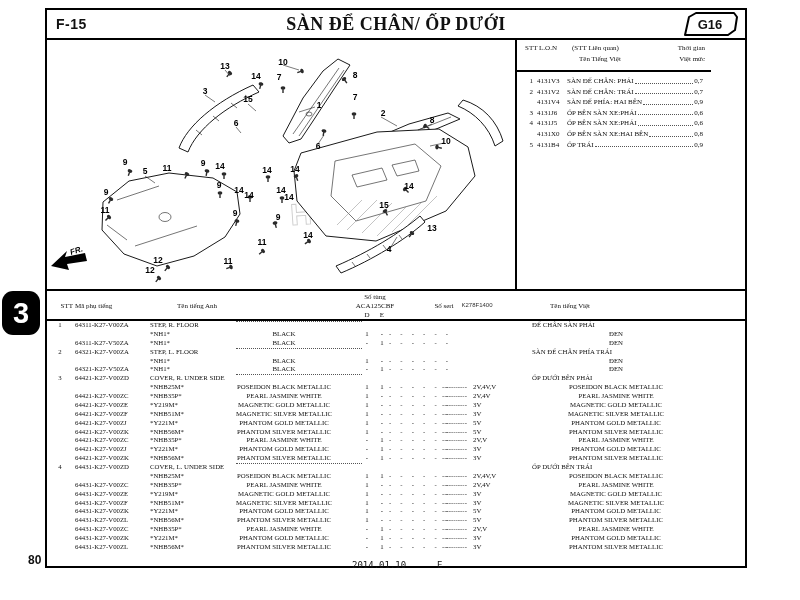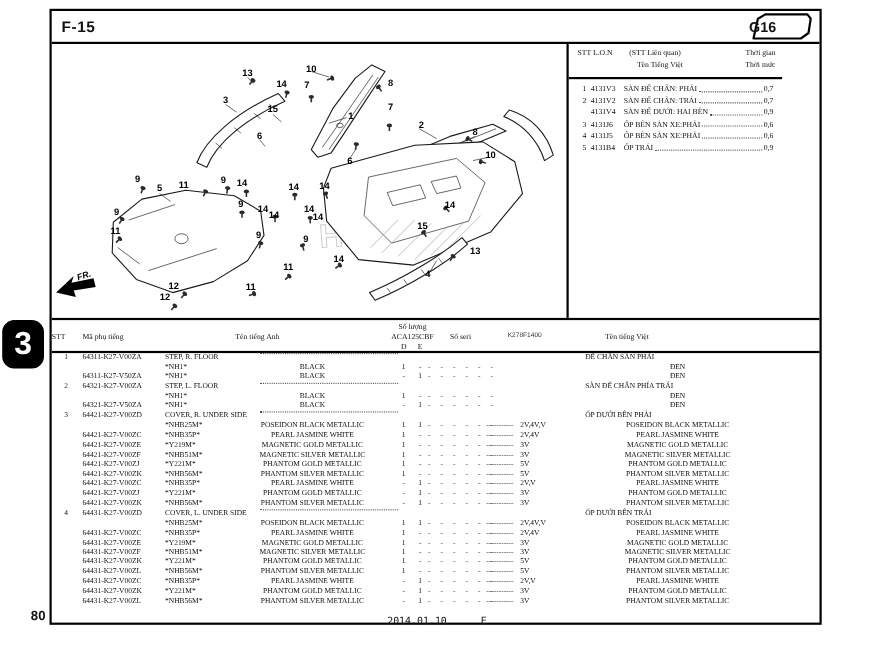--- a/index.html
+++ b/index.html
@@ -3,21 +3,21 @@
 <meta charset="utf-8">
 <style>
   html,body{margin:0;padding:0;background:#fff}
   body{width:800px;height:600px;position:relative;font-family:"Liberation Serif",serif;color:#111;overflow:hidden}
   .page{position:absolute;left:45px;top:8px;width:702px;height:560px;border:2px solid #000;box-sizing:border-box;background:#fff}
   
   .hdr{position:absolute;left:0;top:0;width:100%;height:30px;border-bottom:2px solid #000;box-sizing:border-box}
   .fcode{position:absolute;left:9px;top:6px;font:bold 14px "Liberation Sans",sans-serif;letter-spacing:.5px}
   .title{position:absolute;left:0;top:4px;width:100%;text-align:center;font-weight:bold;font-size:18px;letter-spacing:.5px}
   .plate{position:absolute;right:6px;top:1px;width:58px;height:27px}
-  .plate .ptxt{position:absolute;left:0;top:6px;width:100%;text-align:left;font:bold 13px "Liberation Sans",sans-serif}
+  .plate .ptxt{position:absolute;left:0;top:6px;width:100%;text-align:center;font:bold 13px "Liberation Sans",sans-serif}
   
   .diagram{position:absolute;left:0;top:30px;width:468px;height:249px}
   .vsep{position:absolute;left:468px;top:30px;height:249px;width:0;border-left:2px solid #000}
   .dcode{position:absolute;left:398px;top:292px;width:64px;text-align:center;font:6px "Liberation Sans",sans-serif;color:#333}
   .co{position:absolute;transform:translate(-50%,-50%);font:bold 8.5px "Liberation Sans",sans-serif;color:#000}
   
   .ref{position:absolute;left:470px;top:30px;width:194px;height:249px;font-size:7px}
   .ref-h{position:absolute;left:0;top:0;width:100%;height:32px;border-bottom:2px solid #000;box-sizing:border-box}
   .ref-h span{position:absolute;white-space:nowrap}
   .rh1a{left:8px;top:4px}.rh1b{left:55px;top:4px}.rh1c{right:6px;top:4px}
@@ -25,28 +25,28 @@
   .ref-rows{position:absolute;left:0;top:36px;width:100%}
   .rrow{display:flex;height:10.6px;line-height:10.6px;padding-right:8px}
   .rstt{flex:none;width:16px;text-align:right}
   .rcode{flex:none;width:30px;margin-left:4px}
   .rname{flex:none;white-space:nowrap}
   .rlead{flex:1;border-bottom:1px dotted #555;margin:0 1px 3px 1px}
   .rtime{flex:none;text-align:center}
   
   .pth{position:absolute;left:0;top:279px;width:100%;height:32px;border-top:2px solid #000;border-bottom:2px solid #000;box-sizing:border-box;font-size:7px}
   .pth span{position:absolute;white-space:nowrap}
-  .h-stt{left:0;top:11px;width:26px;text-align:left}
+  .h-stt{left:0;top:11px;width:26px;text-align:right}
   .h-code{left:28px;top:11px}
-  .h-en{left:130px;top:11px;width:114px;text-align:center}
+  .h-en{left:130px;top:11px;width:114px;text-align:left}
   .h-qty{left:293px;top:2px;width:70px;text-align:center}
   .h-model{left:293px;top:11px;width:70px;text-align:center}
   .h-d{left:312px;top:20px;width:16px;text-align:center}
   .h-e{left:327px;top:20px;width:16px;text-align:center}
-  .h-seri{left:362px;top:11px;width:70px;text-align:left}
+  .h-seri{left:362px;top:11px;width:70px;text-align:center}
   .h-vi{left:466px;top:11px;width:114px;text-align:center}
   .ptrows{position:absolute;left:0;top:311px;width:100%;font-size:6.8px}
   .prow{position:relative;height:8.88px}
   .prow span{position:absolute;top:0;line-height:8.9px;white-space:pre}
   .c-stt{left:0;width:26px;text-align:center}
   .c-code{left:28px}
   .c-name{left:103px}
   .c-lead{position:absolute;left:189px;width:126px;top:4px;height:0;border-bottom:1px dotted #555}
   .c-cc{left:103px}
   .c-cen{left:152px;width:170px;text-align:center}
@@ -67,20 +67,21 @@
   svg .thin{fill:none;stroke:#1a1a1a;stroke-width:.6}
   svg .ld{fill:none;stroke:#222;stroke-width:.6}
 </style>
 </head>
 <body>
 
 <div class="page">
 
   <div class="hdr">
     <span class="fcode">F-15</span>
+    <span class="title">SÀN ĐỂ CHÂN/ ỐP DƯỚI</span>
     <div class="plate">
       <svg width="58" height="27" viewBox="0 0 58 27">
         <path d="M4,24 L8,6 L15,2 L53,2 L56,6 L54,19 L47,24 Z" fill="#fff" stroke="#000" stroke-width="2" stroke-linejoin="round"></path>
       </svg>
       <span class="ptxt">G16</span>
     </div>
   </div>
 
   <div class="diagram">
     <svg width="468" height="249" viewBox="0 0 468 249">
@@ -220,73 +221,80 @@
   <span class="dcode" style="top:292px;">K278F1400</span>
 
   <div class="vsep"></div>
 
   <div class="ref">
     <div class="ref-h">
       <span class="rh1a">STT L.O.N</span>
       <span class="rh1b">(STT Liên quan)</span>
       <span class="rh1c">Thời gian</span>
       <span class="rh2a">Tên Tiếng Việt</span>
-      <span class="rh2b">Thời mức</span>
+      <span class="rh2b">Việt mức</span>
     </div>
     <div class="ref-rows" id="refrows">
         <div class="rrow">
           <span class="rstt">1</span>
           <span class="rcode">4131V3</span>
           <span class="rname">SÀN ĐỂ CHÂN: PHẢI</span>
           <span class="rlead"></span>
           <span class="rtime">0,7</span>
         </div>
         <div class="rrow">
           <span class="rstt">2</span>
           <span class="rcode">4131V2</span>
           <span class="rname">SÀN ĐỂ CHÂN: TRÁI</span>
           <span class="rlead"></span>
           <span class="rtime">0,7</span>
         </div>
         <div class="rrow">
           <span class="rstt"></span>
           <span class="rcode">4131V4</span>
-          <span class="rname">SÀN ĐỂ DƯỚI: HAI BÊN</span>
+          <span class="rname">SÀN ĐỂ PHÍA: HAI BÊN</span>
           <span class="rlead"></span>
           <span class="rtime">0,9</span>
         </div>
         <div class="rrow">
           <span class="rstt">3</span>
           <span class="rcode">4131J6</span>
           <span class="rname">ỐP BÊN SÀN XE:PHẢI</span>
           <span class="rlead"></span>
           <span class="rtime">0,6</span>
         </div>
         <div class="rrow">
           <span class="rstt">4</span>
           <span class="rcode">4131J5</span>
           <span class="rname">ỐP BÊN SÀN XE:PHẢI</span>
           <span class="rlead"></span>
           <span class="rtime">0,6</span>
+        </div>
+        <div class="rrow">
+          <span class="rstt"></span>
+          <span class="rcode">4131X0</span>
+          <span class="rname">ỐP BÊN SÀN XE:HAI BÊN</span>
+          <span class="rlead"></span>
+          <span class="rtime">0,8</span>
         </div>
         <div class="rrow">
           <span class="rstt">5</span>
           <span class="rcode">4131B4</span>
           <span class="rname">ỐP TRÁI</span>
           <span class="rlead"></span>
           <span class="rtime">0,9</span>
         </div>
       </div>
   </div>
 
   <div class="pth">
     <span class="h-stt">STT</span>
     <span class="h-code">Mã phụ tiếng</span>
     <span class="h-en">Tên tiếng Anh</span>
-    <span class="h-qty">Số lượng</span>
+    <span class="h-qty">Số tùng</span>
     <span class="h-model">ACA125CBF</span>
     <span class="h-d">D</span>
     <span class="h-e">E</span>
     <span class="h-seri">Số seri</span>
     <span class="h-vi">Tên tiếng Việt</span>
   </div>
 
   <div class="ptrows" id="ptrows">
       <div class="prow">
         <span class="c-stt">1</span>

